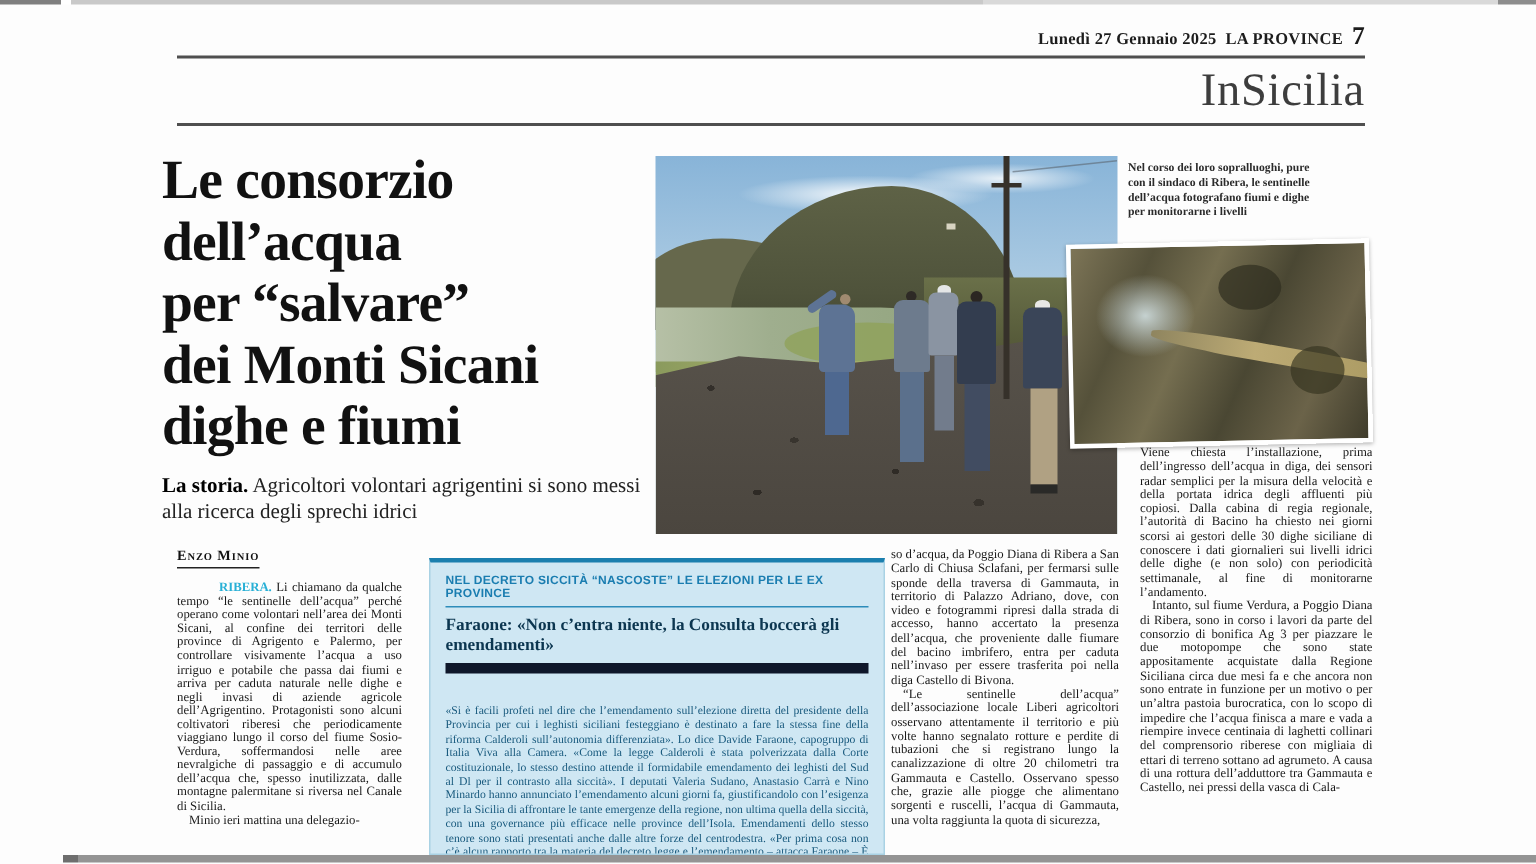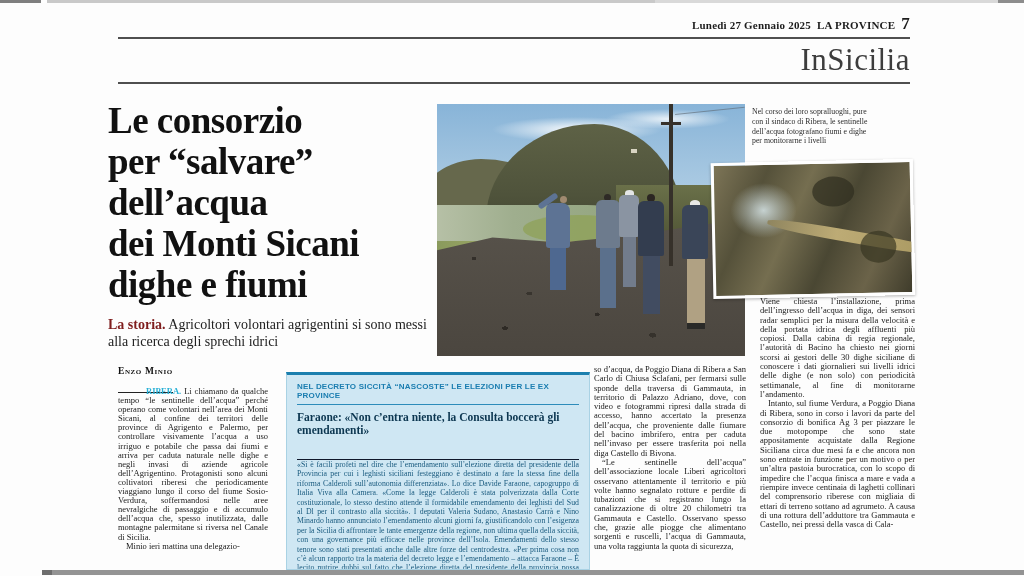--- a/index.html
+++ b/index.html
@@ -20,42 +20,42 @@
   .dateline .pagenum{font-size:17px;line-height:11px;}
   .rule{height:2px;background:#4f4f4f;left:118px;width:792px;}
   .rule-1{top:37px;}
   .rule-2{top:82px;}
   .section-title{top:42px;right:114px;font-size:31px;color:#3d3d3d;letter-spacing:.5px;}
 
   
   .headline{left:108px;top:100px;width:336px;font-weight:bold;color:#111;
     font-size:37px;line-height:41px;letter-spacing:-0.5px;}
   .standfirst{left:108px;top:316px;width:336px;font-size:14px;line-height:17px;color:#222;}
-  .standfirst b{color:#7f1d1d;}
+  .standfirst b{color:#000000;}
   .byline{left:118px;top:366px;font-size:9.5px;font-weight:bold;font-variant:small-caps;
-    letter-spacing:.6px;color:#111;border-bottom:1px solid #222;padding-bottom:16px;}
+    letter-spacing:.6px;color:#111;border-bottom:1px solid #222;padding-bottom:2px;}
 
   
   .col{font-size:8.5px;line-height:9.3px;text-align:justify;color:#191919;overflow:hidden;}
   .col p{margin:0;}
   .col p.indent{text-indent:8px;}
   .col1{left:118px;top:387px;width:150px;height:183px;line-height:9.1px;}
   .col4{left:594px;top:365px;width:152px;height:205px;}
   .col5{left:760px;top:297px;width:155px;height:273px;}
   .loc{color:#29b0d6;font-weight:bold;margin-left:28px;}
 
   
   .sidebar-box{left:286px;top:372px;width:304px;height:198px;background:#cfe7f3;
     border:1px solid #a9d2e4;border-top:3px solid #1b7fae;box-sizing:border-box;
     padding:7px 10px;overflow:hidden;}
   .box-kicker{font-family:"Liberation Sans", sans-serif;font-size:8px;font-weight:bold;
     color:#1a7db0;letter-spacing:.2px;padding-bottom:4px;border-bottom:1px solid #2d8cba;
     margin-bottom:6px;}
-  .box-headline{font-size:11.5px;font-weight:bold;color:#0c3650;padding-bottom:22px;
-    border-bottom:1px solid #0f172a;margin-bottom:0;line-height:13px;}
+  .box-headline{font-size:11.5px;font-weight:bold;color:#0c3650;padding-bottom:5px;
+    border-bottom:7px solid #0f172a;margin-bottom:20px;line-height:13px;}
   .box-body{margin:0;font-size:7.8px;line-height:9.4px;text-align:justify;color:#195a7e;}
 
   
   .photo-main{left:437px;top:104px;width:308px;height:252px;overflow:hidden;
     background:linear-gradient(180deg,#88b4d8 0%,#b7d2e6 45%,#dbe7ee 60%,#cfd9d8 100%);}
   .ph{position:absolute;}
   .ph-cloud1{left:18%;top:5%;width:55%;height:10%;
     background:radial-gradient(closest-side,rgba(255,255,255,.95),rgba(255,255,255,0));}
   .ph-cloud2{left:55%;top:2%;width:40%;height:8%;
     background:radial-gradient(closest-side,rgba(255,255,255,.8),rgba(255,255,255,0));}
@@ -112,21 +112,21 @@
   .p4 .torso{left:3px;top:7px;width:26px;height:55px;background:#333d4f;border-radius:6px 6px 2px 2px;}
   .p4 .legs{left:8px;top:62px;width:17px;height:58px;background:#414c61;}
   .p5{left:241px;top:96px;width:34px;height:134px;}
   .p5 .head{left:12px;top:0;width:10px;height:6px;border-radius:50% 50% 20% 20%;background:#e8e8e6;}
   .p5 .torso{left:4px;top:5px;width:26px;height:54px;background:#3a4558;border-radius:6px 6px 2px 2px;}
   .p5 .legs{left:9px;top:59px;width:18px;height:64px;background:#b0a183;}
   .p5 .shoes{left:9px;top:123px;width:18px;height:6px;background:#2a2a28;}
 
   
   .photo-caption{left:752px;top:107px;width:126px;font-size:7.8px;line-height:9.8px;
-    font-weight:normal;color:#2b2b2b;}
+    font-weight:bold;color:#2b2b2b;}
   .photo-inset{left:712px;top:161px;width:196px;height:130px;border:3px solid #ffffff;
     transform:rotate(-1.2deg);box-shadow:0 1px 3px rgba(0,0,0,.3);overflow:hidden;
     background:linear-gradient(115deg,#7d7557 0%,#55513a 22%,#756e50 40%,#4a4733 60%,#6b6349 80%,#3f3c2b 100%);}
   .in-glint{left:8%;top:14%;width:34%;height:42%;
     background:radial-gradient(closest-side,rgba(203,216,216,.95),rgba(203,216,216,0));}
   .in-path{left:26%;top:52%;width:90%;height:12px;transform:rotate(11deg);border-radius:40%;
     background:linear-gradient(90deg,#8f855f,#bdab75 40%,#a7975f);}
   .in-dark1{left:50%;top:10%;width:42px;height:30px;border-radius:50%;background:#2f2e20;opacity:.7;}
   .in-dark2{left:74%;top:52%;width:36px;height:32px;border-radius:50%;background:#34331f;opacity:.65;}
 </style>
@@ -142,22 +142,22 @@
     <span>Lunedì 27 Gennaio 2025</span>
     <span>LA PROVINCE</span>
     <span class="pagenum">7</span>
   </div>
   <div class="abs rule rule-1"></div>
   <div class="abs section-title">InSicilia</div>
   <div class="abs rule rule-2"></div>
 
   <div class="abs headline">
     <div>Le consorzio</div>
+    <div>dell’acqua</div>
     <div>per “salvare”</div>
-    <div>dell’acqua</div>
     <div>dei Monti Sicani</div>
     <div>dighe e fiumi</div>
   </div>
   <div class="abs standfirst">
     <b>La storia.</b><span> Agricoltori volontari agrigentini si sono messi alla ricerca degli sprechi idrici</span>
   </div>
   <div class="abs byline">Enzo Minio</div>
 
   <div class="abs col col1">
     <p><span class="loc">RIBERA.</span> <span>Li chiamano da qualche tempo “le sentinelle dell’acqua” perché operano come volontari nell’area dei Monti Sicani, al confine dei territori delle province di Agrigento e Palermo, per controllare visivamente l’acqua a uso irriguo e potabile che passa dai fiumi e arriva per caduta naturale nelle dighe e negli invasi di aziende agricole dell’Agrigentino. Protagonisti sono alcuni coltivatori riberesi che periodicamente viaggiano lungo il corso del fiume Sosio-Verdura, soffermandosi nelle aree nevralgiche di passaggio e di accumulo dell’acqua che, spesso inutilizzata, dalle montagne palermitane si riversa nel Canale di Sicilia.</span></p>

